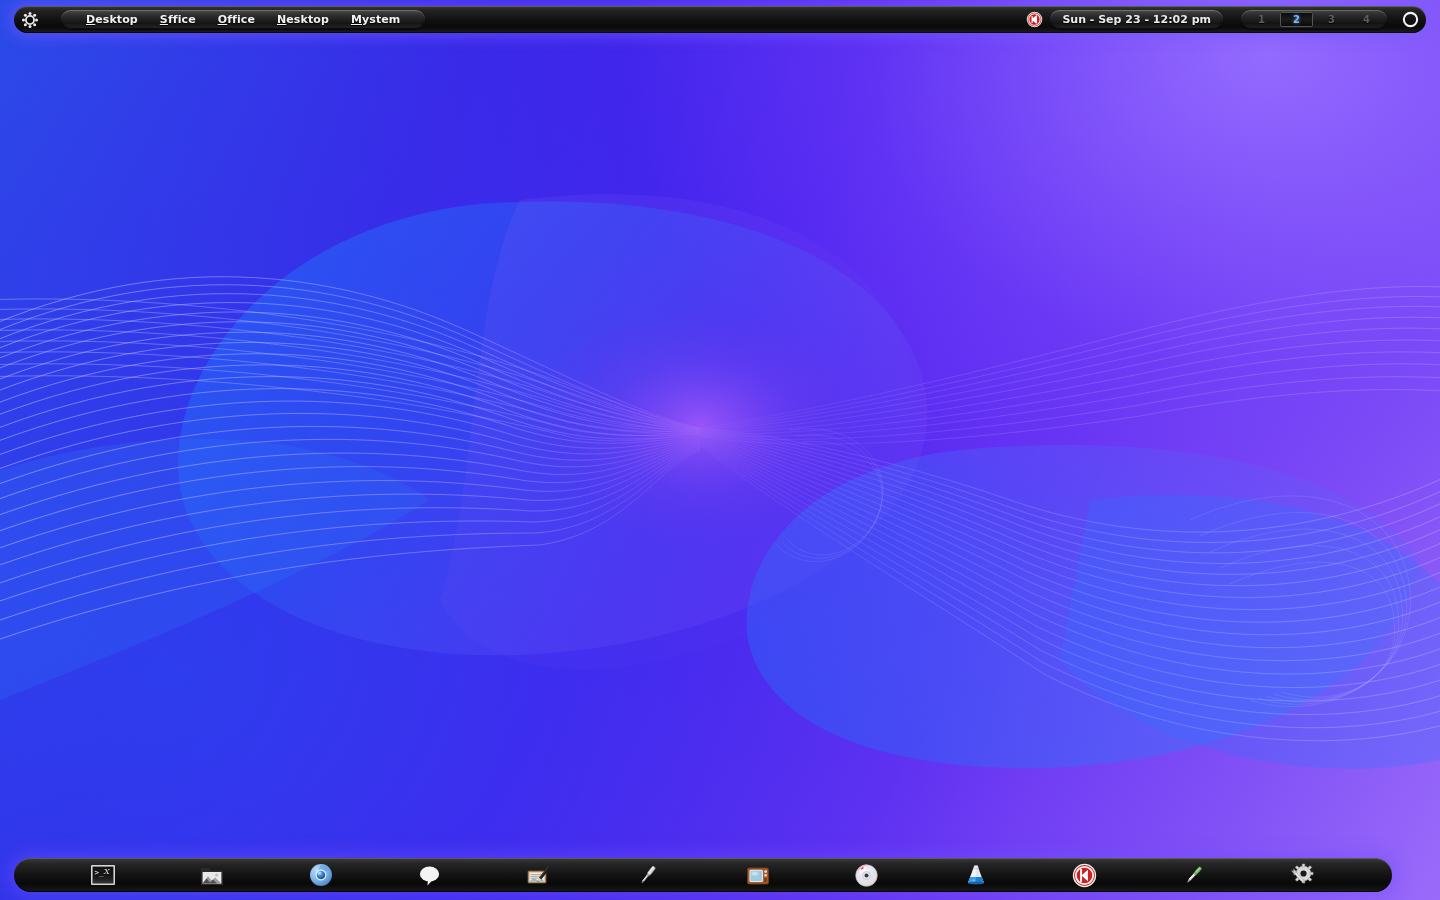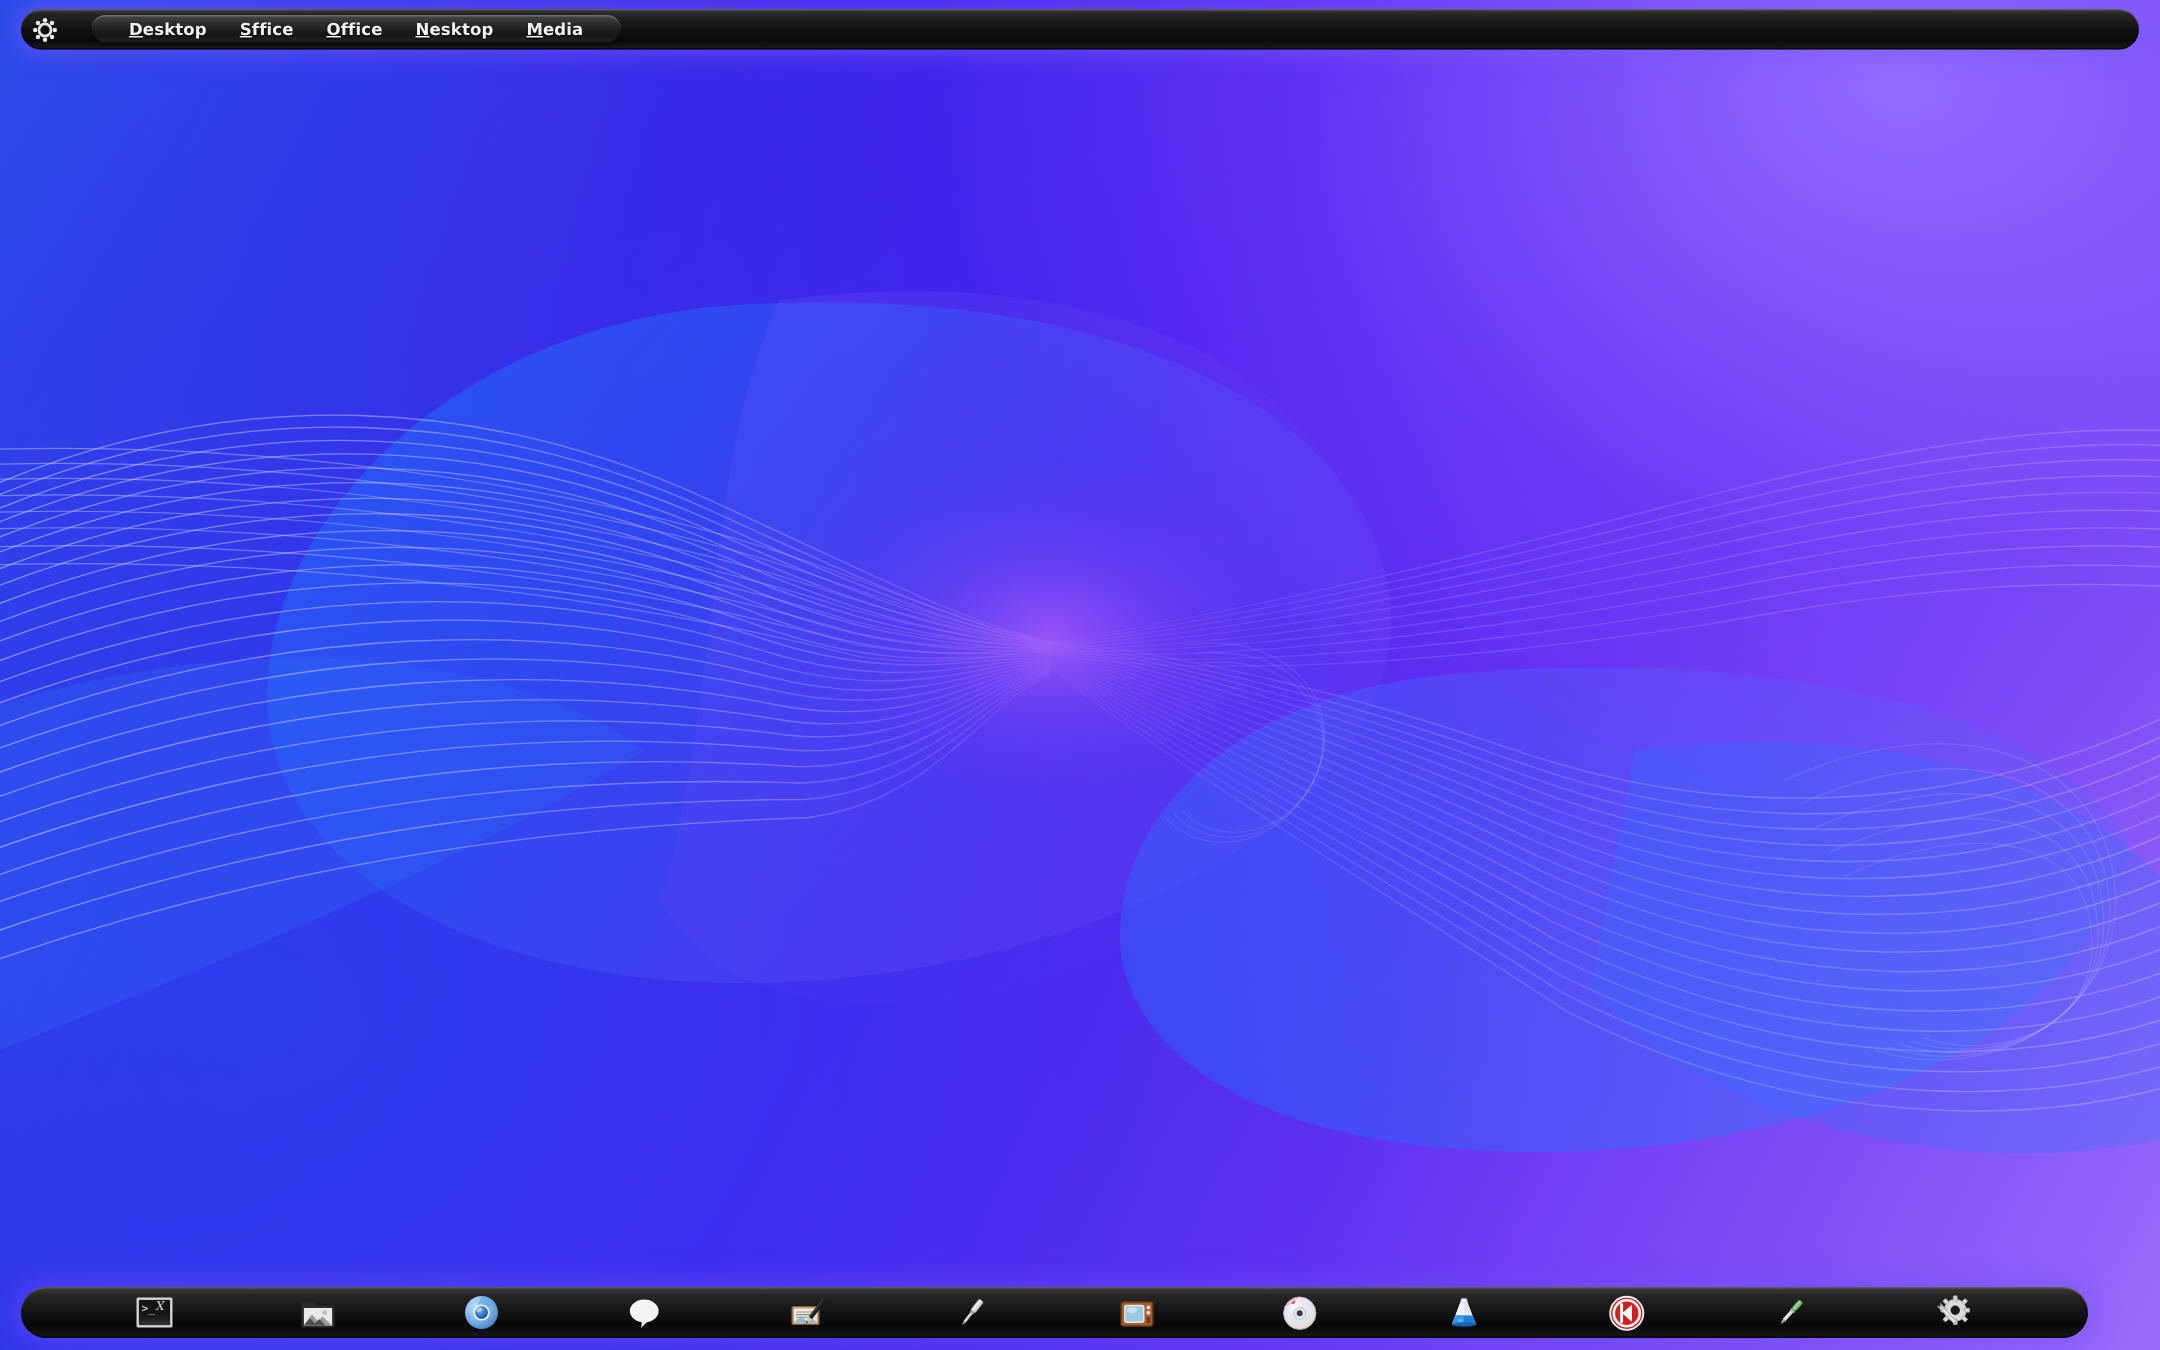--- a/index.html
+++ b/index.html
@@ -286,24 +286,51 @@
       <div class="menu-item">
         <span class="acc">S</span><span>ffice</span>
       </div>
       <div class="menu-item">
         <span class="acc">O</span><span>ffice</span>
       </div>
       <div class="menu-item">
         <span class="acc">N</span><span>esktop</span>
       </div>
       <div class="menu-item">
-        <span class="acc">M</span><span>edia</span>
-      </div>
-    </div>
-
+        <span class="acc">M</span><span>ystem</span>
+      </div>
+    </div>
+
+    <div id="panel-right">
+
+      <div id="tray-icon">
+        <svg width="17" height="17" viewBox="0 0 24 24" aria-hidden="true">
+          <circle cx="12" cy="12" r="11" fill="#d8d8d8"></circle>
+          <circle cx="12" cy="12" r="9.6" fill="#cc1a1a"></circle>
+          <circle cx="12" cy="12" r="8" fill="none" stroke="#f2f2f2" stroke-width="1.5"></circle>
+          <path d="M 8.6,7 L 8.6,17 M 8.6,12 L 14.8,7 L 14.8,17 Z" fill="#fff" stroke="#fff" stroke-width="1.6" stroke-linejoin="round"></path>
+        </svg>
+      </div>
+
+      <div id="clock">Sun - Sep 23 - 12:02 pm</div>
+
+      <div id="pager">
+        <div class="pager-desk">1</div>
+        <div class="pager-desk active">2</div>
+        <div class="pager-desk">3</div>
+        <div class="pager-desk">4</div>
+      </div>
+
+      <div id="logout-btn">
+        <svg width="19" height="19" viewBox="0 0 24 24" aria-hidden="true">
+          <circle cx="12" cy="12" r="8.4" fill="none" stroke="#f5f5f5" stroke-width="2.6"></circle>
+        </svg>
+      </div>
+
+    </div>
   </div>
 
   <div id="dock">
 
     <div class="dock-item" title="Terminal">
       <svg width="26" height="22" viewBox="0 0 26 22" aria-hidden="true">
         <rect x="1" y="1" width="24" height="20" rx="1" fill="#d6d6d6"></rect>
         <rect x="2.6" y="2.6" width="20.8" height="16.8" fill="#141414"></rect>
         <text x="4.4" y="10.5" font-family="'DejaVu Sans Mono',monospace" font-size="7.5" fill="#e6e6e6">&gt;_</text>
         <text x="14" y="9.6" font-family="'DejaVu Serif',serif" font-size="8" font-style="italic" fill="#dcdcdc">X</text>

